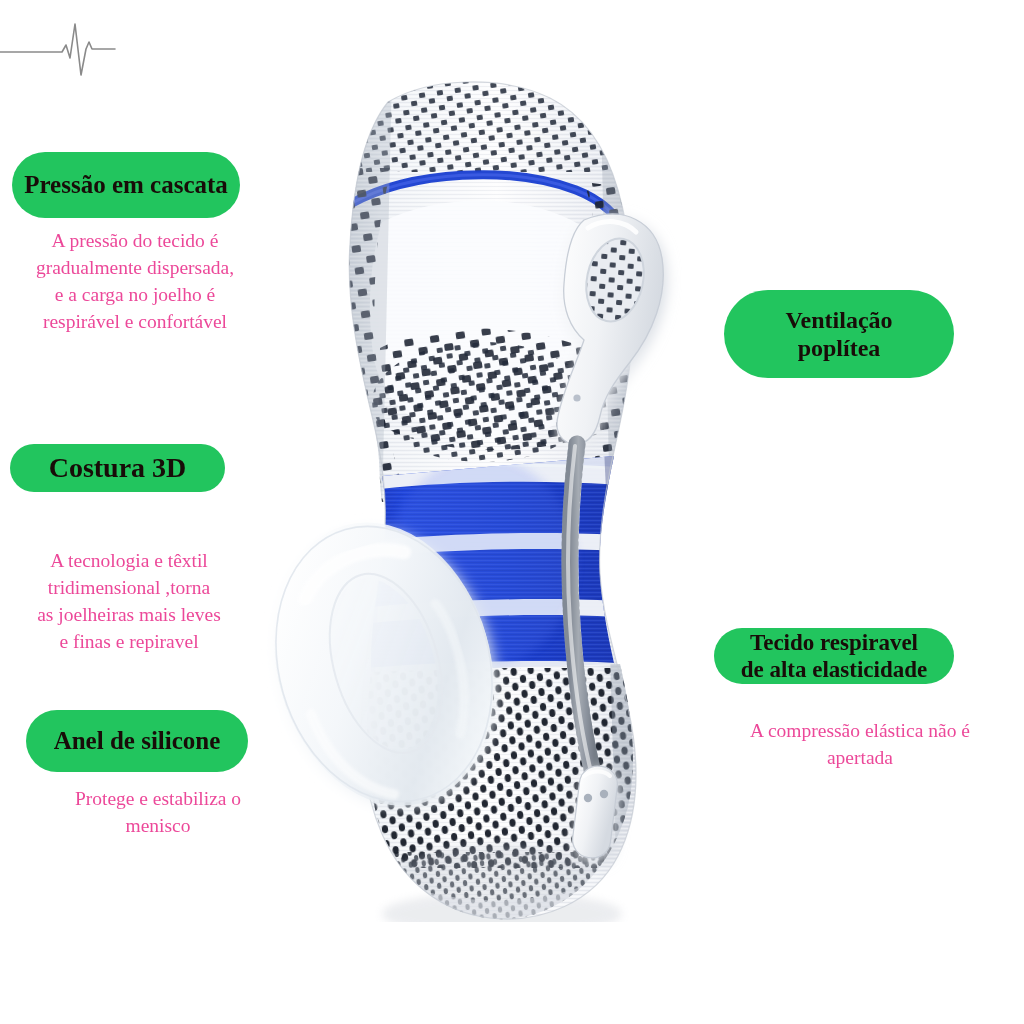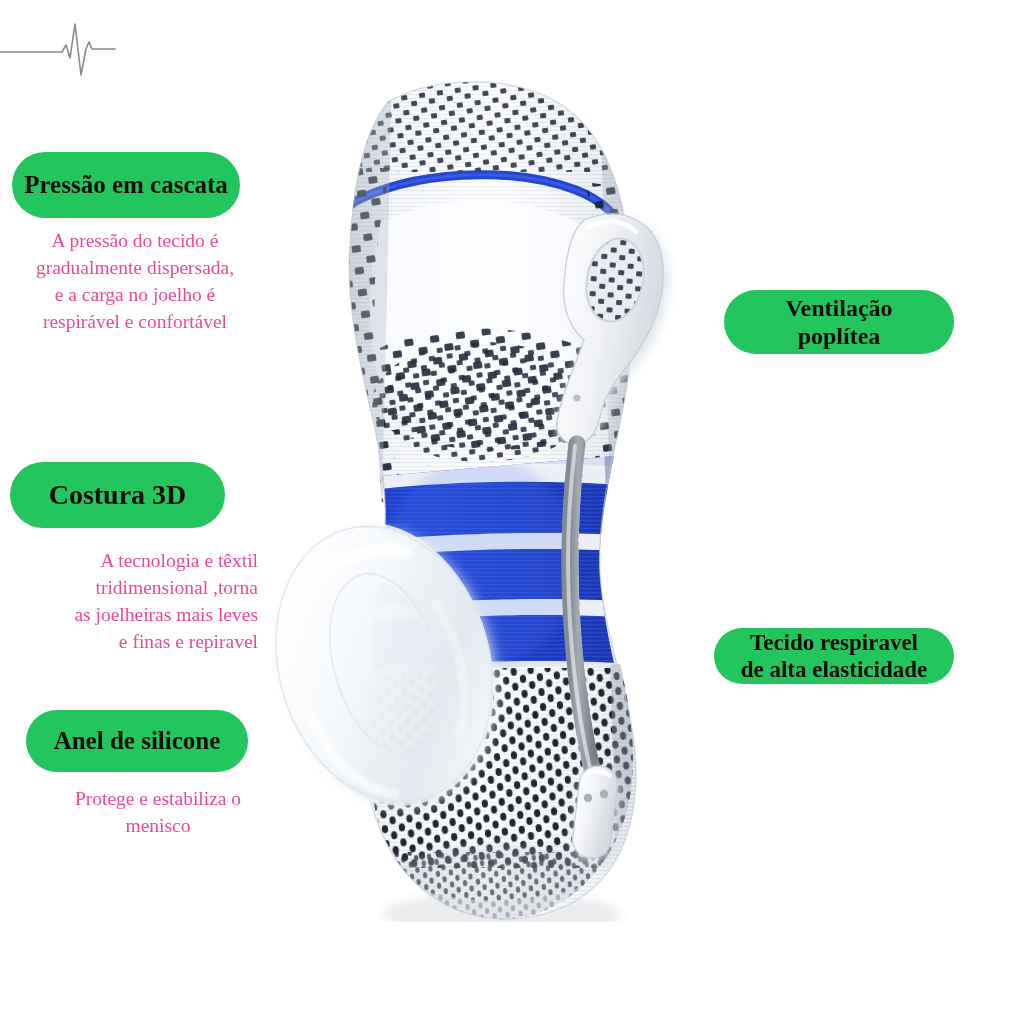--- a/index.html
+++ b/index.html
@@ -33,28 +33,28 @@
     color:#ec4899;
     line-height:1.38;
     font-size:19px;
     white-space:pre-line;
   }
 
   
   #pill-cascata{left:12px;top:152px;width:228px;height:66px;font-size:25px;}
   #cap-cascata{left:0px;top:228px;width:270px;font-size:19.5px;}
 
-  #pill-costura{left:10px;top:462px;width:215px;height:66px;font-size:28px;}
-  #cap-costura{left:0px;top:548px;width:258px;font-size:19.5px;text-align:right;}
+  #pill-costura{left:10px;top:444px;width:215px;height:48px;font-size:28px;}
+  #cap-costura{left:0px;top:548px;width:258px;font-size:19.5px;}
 
   #pill-anel{left:26px;top:710px;width:222px;height:62px;font-size:25px;}
   #cap-anel{left:0px;top:786px;width:252px;font-size:19.5px;padding-left:32px;}
 
   
-  #pill-ventilacao{left:724px;top:290px;width:230px;height:64px;font-size:24px;}
+  #pill-ventilacao{left:724px;top:290px;width:230px;height:88px;font-size:24px;}
   #cap-ventilacao{left:716px;top:388px;width:292px;font-size:19.5px;}
 
   #pill-tecido{left:714px;top:628px;width:240px;height:56px;font-size:23px;}
   #cap-tecido{left:700px;top:718px;width:320px;font-size:19.5px;}
 
   
   .product{position:absolute;left:232px;top:72px;width:520px;height:850px;}
   .product svg{display:block;width:100%;height:100%;}
 </style>
 </head>
@@ -341,14 +341,16 @@
 
   <div class="pill" id="pill-anel">Anel de silicone</div>
   <div class="caption" id="cap-anel">Protege e estabiliza o
 menisco</div>
 
   <div class="pill" id="pill-ventilacao" style="white-space:pre-line;">Ventilação
 poplítea</div>
 
   <div class="pill" id="pill-tecido" style="white-space:pre-line;">Tecido respiravel
 de alta elasticidade</div>
+  <div class="caption" id="cap-tecido">A compressão elástica não é
+apertada</div>
 
 </div>
 
 </body></html>

